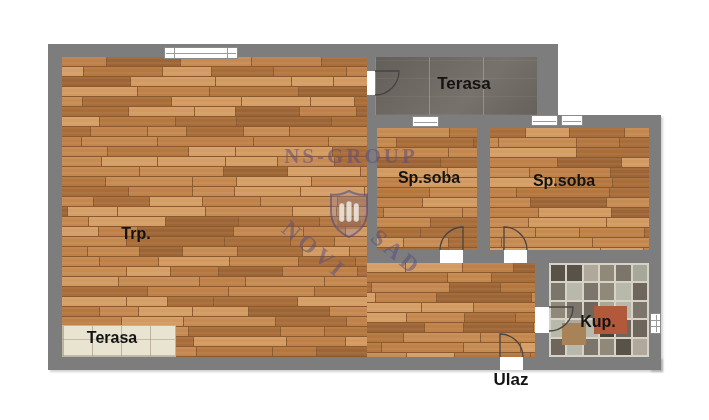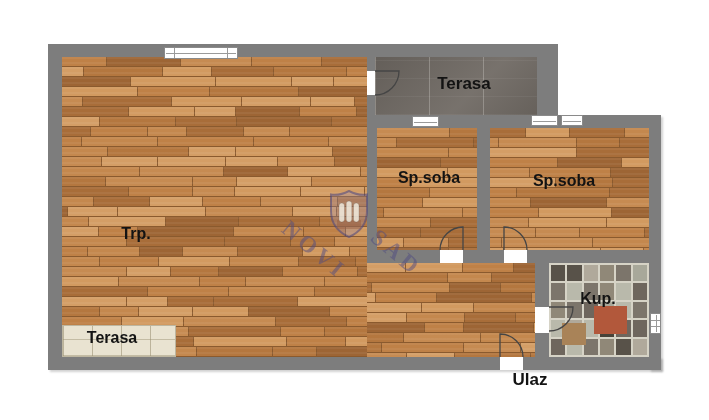--- a/index.html
+++ b/index.html
@@ -424,23 +424,24 @@
       <path d="M501 263 L525 263 A24 24 0 0 1 501 287"></path>
       <path d="M452 313 L452 290 A23 23 0 0 1 475 313"></path>
     </g>
   </svg>
 
   <div class="room-label lbl-terrace" style="left:416px;top:40px;">Terasa</div>
   <div class="room-label" style="left:381px;top:134px;">Sp.soba</div>
   <div class="room-label" style="left:516px;top:137px;">Sp.soba</div>
   <div class="room-label" style="left:88px;top:190px;">Trp.</div>
   <div class="room-label" style="left:64px;top:294px;">Terasa</div>
-  <div class="room-label" style="left:550px;top:255px;">Kup.</div>
-  <div class="room-label lbl-entrance" style="left:482px;top:336px;">Ulaz</div>
-
+  <div class="room-label" style="left:550px;top:278px;">Kup.</div>
+  <div class="room-label lbl-entrance" style="left:463px;top:336px;">Ulaz</div>
+
+  <div class="wm wm-1" style="left:303px;top:112px;">NS-GROUP</div>
   <svg id="crest" width="40" height="48" viewBox="0 0 40 48">
     <path d="M20 1 C26 4 33 5.5 38 4.5 L38 21 C38 35 30 42.5 20 47 C10 42.5 2 35 2 21 L2 4.5 C7 5.5 14 4 20 1 Z" fill="rgba(150,140,180,0.28)" stroke="rgba(75,70,125,0.55)" stroke-width="2"></path>
     <rect x="8" y="30" width="24" height="9" fill="rgba(150,90,60,0.45)"></rect>
     <rect x="10" y="13" width="5.5" height="19" rx="2.7" fill="rgba(245,243,232,0.78)" stroke="rgba(90,70,60,0.30)" stroke-width="0.8"></rect>
     <rect x="17.2" y="11" width="5.6" height="21" rx="2.8" fill="rgba(245,243,232,0.78)" stroke="rgba(90,70,60,0.30)" stroke-width="0.8"></rect>
     <rect x="24.5" y="13" width="5.5" height="19" rx="2.7" fill="rgba(245,243,232,0.78)" stroke="rgba(90,70,60,0.30)" stroke-width="0.8"></rect>
   </svg>
   <div class="wm wm-rot wm-novi" style="left:266px;top:206px;">NOVI</div>
   <div class="wm wm-rot wm-sad" style="left:348px;top:209px;">SAD</div>
 

